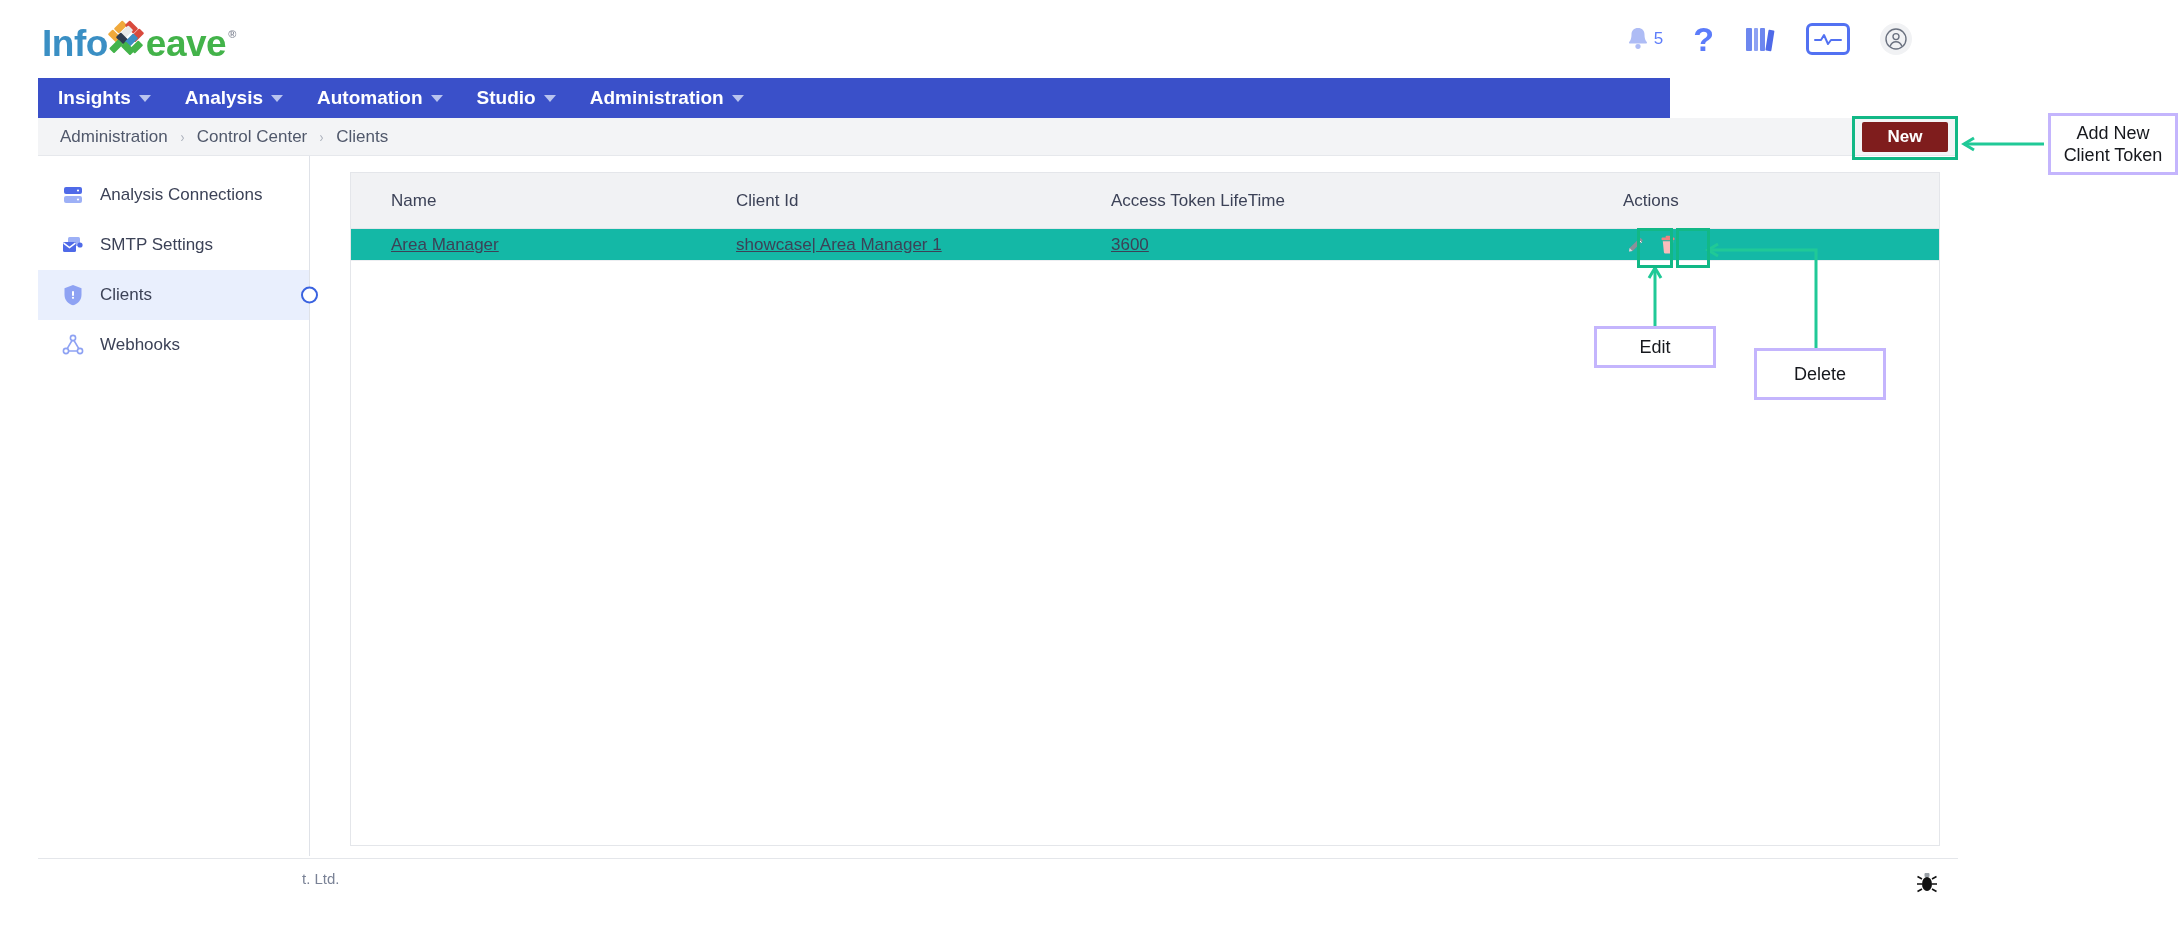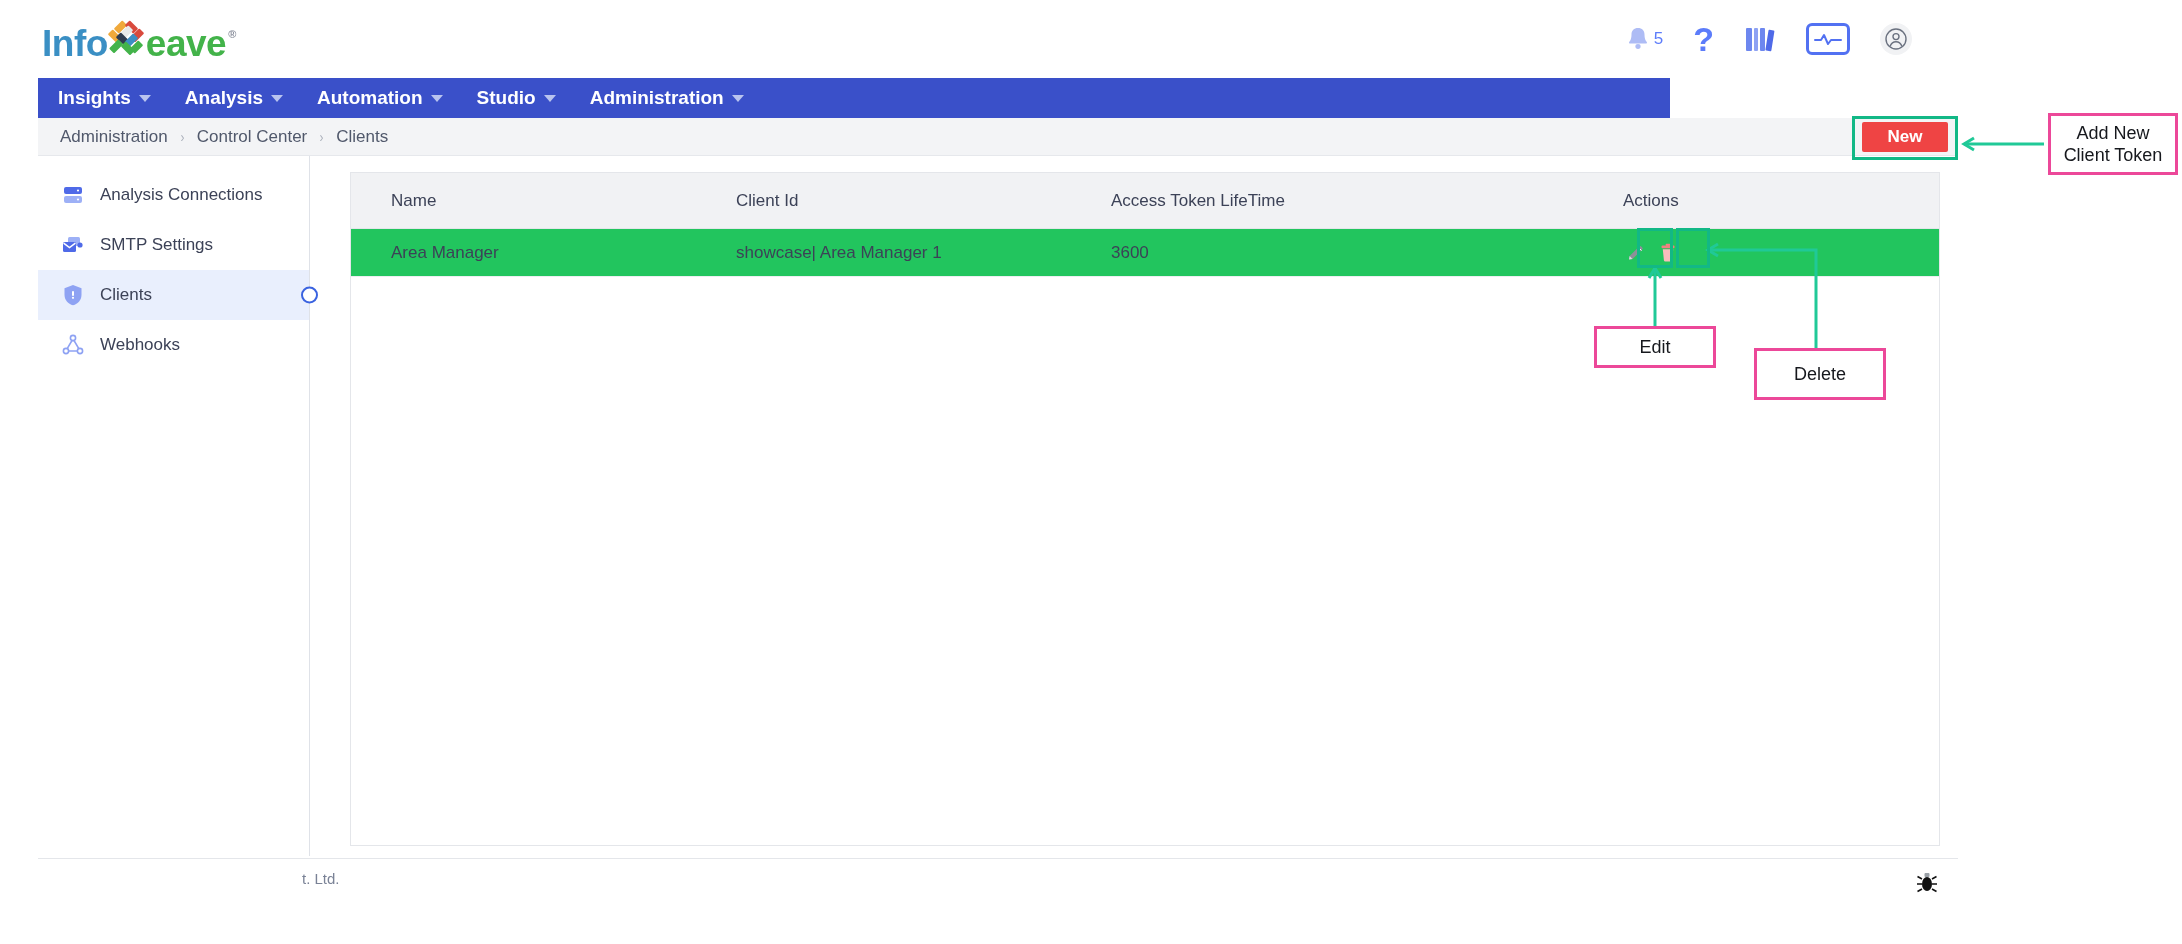--- a/index.html
+++ b/index.html
@@ -86,59 +86,59 @@
   
   .main{
     position:absolute; left:350px; top:172px; width:1590px; height:674px;
     border:1px solid #e4e6ea; background:#ffffff;
   }
   .tbl-head{
     display:flex; align-items:center; height:56px; background:#f1f2f4;
     border-bottom:1px solid #e4e6ea;
   }
   .tbl-row{
-    display:flex; align-items:center; height:48px;
-    border-bottom:1px solid #eceef1; background:#22c55e;
+    display:flex; align-items:center; height:32px;
+    border-bottom:1px solid #eceef1; background:#14b8a6;text-decoration:underline;
   }
   .c-name{ width:385px; padding-left:40px;}
   .c-id{ width:375px; }
   .c-life{ width:500px; }
   .c-act{ flex:1; padding-left:12px; }
   .th{ font-size:17px; color:#3c4257; }
   .td{ font-size:17px; color:#3c4257; }
   .act-cell{ display:flex; align-items:center; gap:6px;}
   .act-btn{
     width:26px;height:28px;display:flex;align-items:center;justify-content:center;
     cursor:pointer;background:transparent;
   }
 
   
   .new-btn{
     position:absolute; left:1862px; top:122px; width:86px; height:30px;
-    background:#ef4444; color:#ffffff; font-size:17px; font-weight:600;
+    background:#7f1d1d; color:#ffffff; font-size:17px; font-weight:600;
     display:flex; align-items:center; justify-content:center; cursor:pointer;
     border:none; border-radius:2px; font-family:"Liberation Sans", sans-serif;
   }
 
   
   .footer-sep{
     position:absolute; left:38px; top:858px; width:1920px; height:1px; background:#e4e6ea;
   }
   .footer-text{
     position:absolute; left:302px; top:870px; font-size:15px; color:#7a8296;
   }
   .bug-icon{
     position:absolute; left:1915px; top:872px; width:24px; height:22px;
   }
 
   
   .ann{ position:absolute; }
   .ann-box-hl{ border:3px solid #12b886; background:transparent; }
   .ann-label{
-    border:3px solid #ec4899; background:#ffffff;
+    border:3px solid #c4b5fd; background:#ffffff;
     display:flex; align-items:center; justify-content:center;
     font-size:18px; color:#16181d; text-align:center; line-height:1.25;
     padding:4px 8px;
   }
   .ann-svg{ position:absolute; left:0; top:0; pointer-events:none; }
 </style>
 </head>
 <body>
 
 <div class="app-header">

